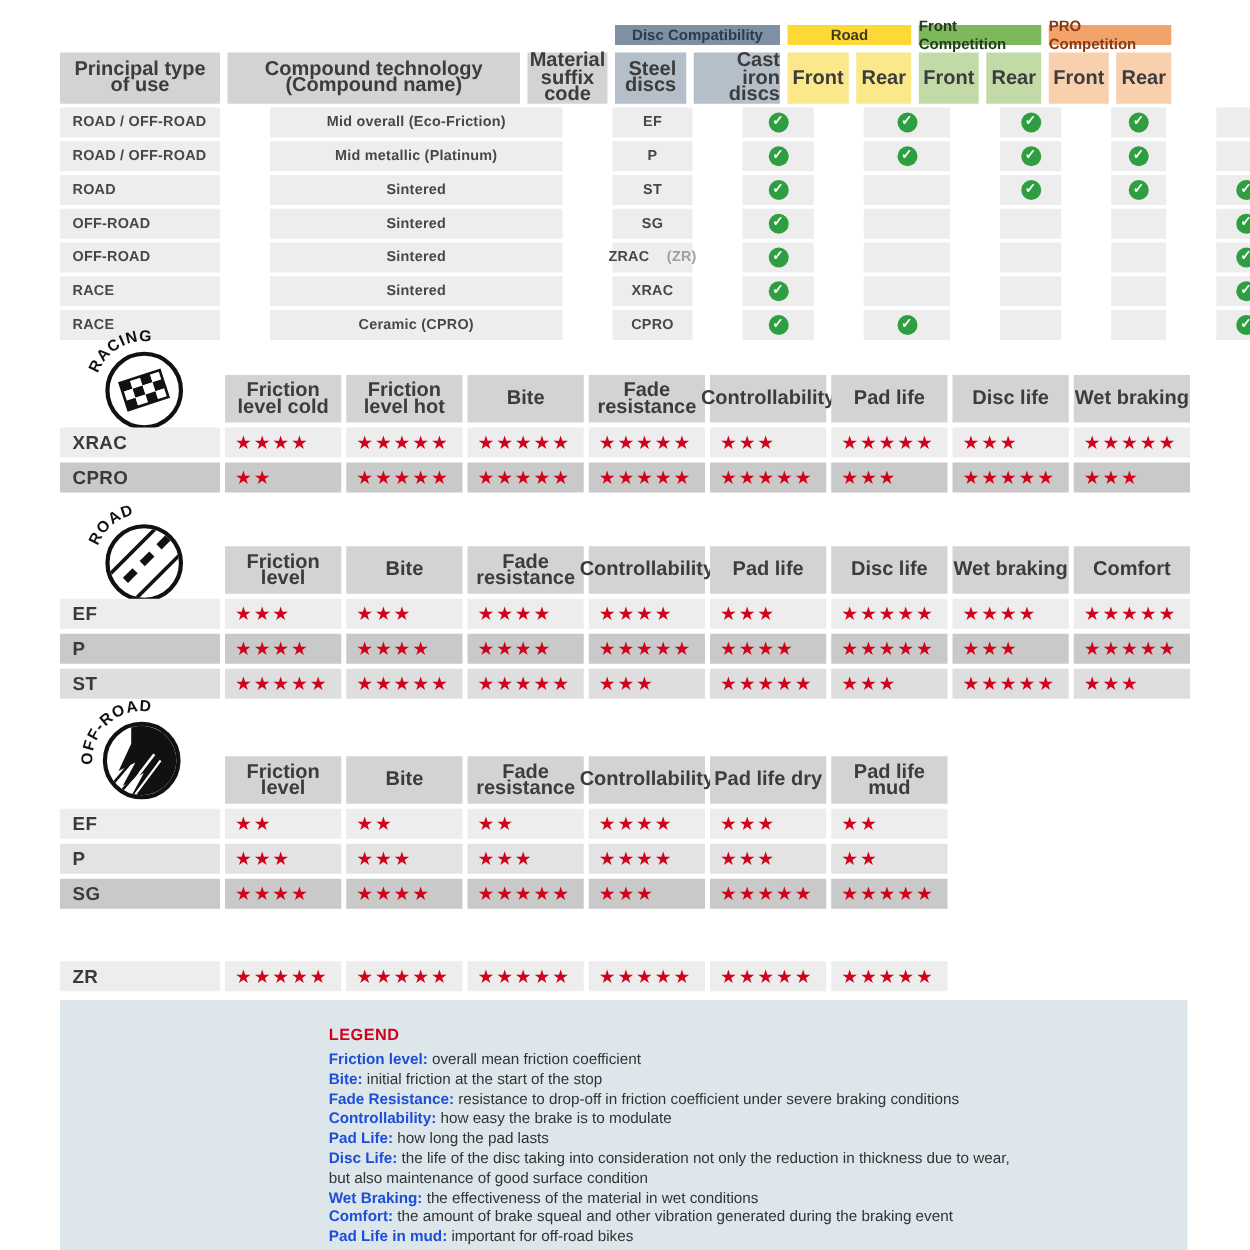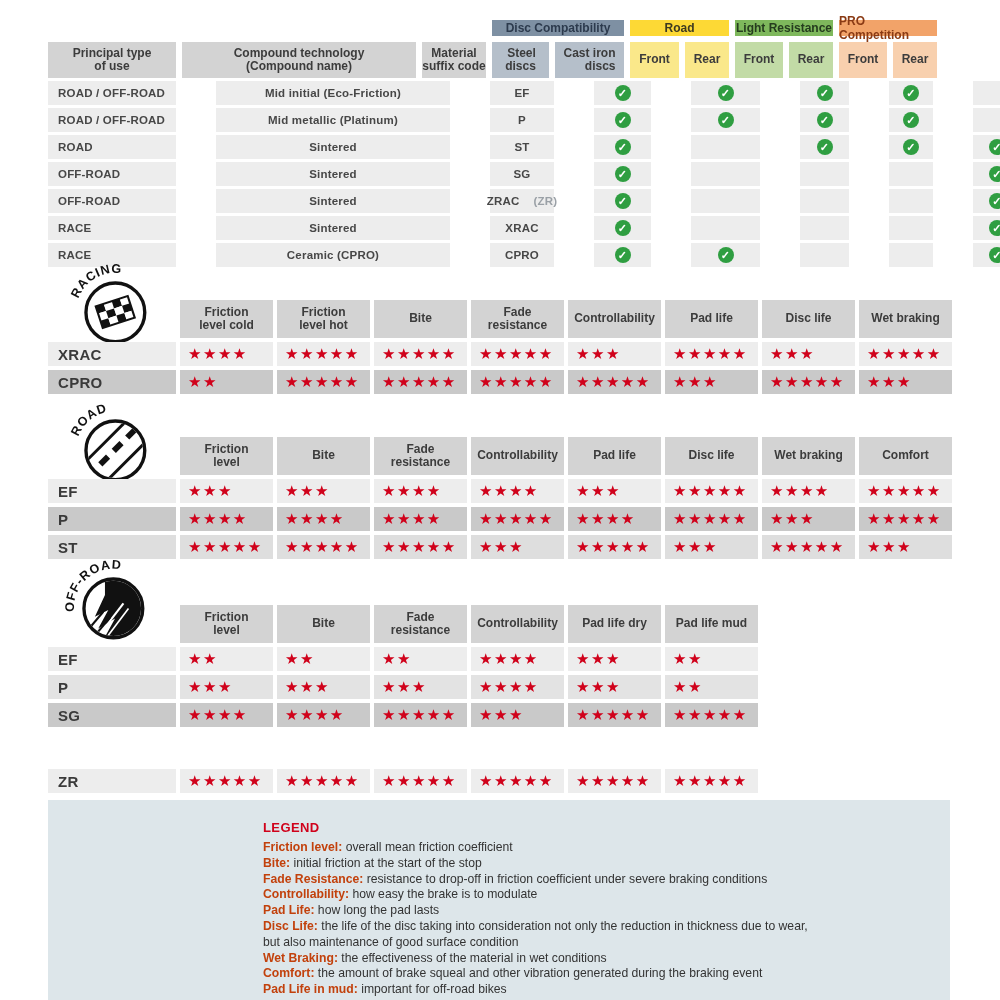--- a/index.html
+++ b/index.html
@@ -10,21 +10,21 @@
 
   
   .compat-grid{display:grid;grid-template-columns:128px 234px 64px 57px 69px 49px 44px 48px 44px 48px 44px;column-gap:6px;}
   .gh{height:16px;display:flex;align-items:center;justify-content:center;font-weight:bold;font-size:12px;}
   .gh.disc{grid-column:4/6;background:var(--disc_header);color:var(--disc_text);}
   .gh.road{grid-column:6/8;background:var(--road_header);color:var(--road_text);}
   .gh.light{grid-column:8/10;background:var(--light_header);color:var(--light_text);}
   .gh.pro{grid-column:10/12;background:var(--pro_header);color:var(--pro_text);}
   #colhead{margin-top:6px;}
   .hcell{min-height:36px;display:flex;align-items:center;justify-content:center;text-align:center;
-         font-weight:bold;font-size:12px;line-height:13.5px;color:#3c3c3c;background:#d3d3d3;white-space:pre-line;}
+         font-weight:bold;font-size:16px;line-height:13.5px;color:#3c3c3c;background:#d3d3d3;white-space:pre-line;}
   .hcell.plain{background:#d3d3d3;}
   .hcell.disc{background:var(--disc_sub);text-align:right;}
   .hcell.road{background:var(--road_sub);}
   .hcell.light{background:var(--light_sub);}
   .hcell.pro{background:var(--pro_sub);}
   .crow{margin-top:3px;gap:40px;}
   .cell{height:24px;background:#ededed;display:flex;align-items:center;font-weight:bold;font-size:11.5px;color:#474747;letter-spacing:.2px;}
   .cell.center{justify-content:center;}
   .cell.left{padding-left:10px;}
   .note{color:#9aa0a6;margin-left:14px;}
@@ -44,32 +44,32 @@
   .shade-dark{background:#c9c9c9;}
 
   
   .icon-svg{overflow:visible;}
   .arc-label{font-size:15px;font-weight:bold;letter-spacing:1px;fill:#111;}
 
   
   #legend{background:var(--legend_bg);width:902px;height:210px;padding:20px 20px 0 215px;}
   .lg-title{color:var(--star);font-weight:bold;font-size:13px;letter-spacing:.4px;margin-bottom:4px;line-height:16px;}
   .lg-line{font-size:12.2px;line-height:15.8px;color:#333;}
-  .lg-line b{color:#c2410c;margin-top:12px;}
+  .lg-line b{color:#1d4ed8;margin-top:12px;}
 </style>
 </head>
 <body>
 
 <div id="stage">
 
   <div class="abs" style="left:48px;top:20px;">
     <div class="compat-grid">
         <div class="gh disc">Disc Compatibility</div>
         <div class="gh road">Road</div>
-        <div class="gh light">Light Resistance</div>
+        <div class="gh light">Front Competition</div>
         <div class="gh pro">PRO Competition</div>
       </div>
     <div class="compat-grid" id="colhead">
         <div class="hcell plain">Principal type
 of use</div>
         <div class="hcell plain">Compound technology
 (Compound name)</div>
         <div class="hcell plain">Material
 suffix code</div>
         <div class="hcell disc">Steel
@@ -79,21 +79,21 @@
         <div class="hcell road">Front</div>
         <div class="hcell road">Rear</div>
         <div class="hcell light">Front</div>
         <div class="hcell light">Rear</div>
         <div class="hcell pro">Front</div>
         <div class="hcell pro">Rear</div>
       </div>
     <div>
         <div class="compat-grid crow">
           <div class="cell left">ROAD / OFF-ROAD</div>
-          <div class="cell center">Mid initial (Eco-Friction)</div>
+          <div class="cell center">Mid overall (Eco-Friction)</div>
           <div class="cell center">EF</div>
           <div class="cell center">
             <div class="check">✓</div>
           </div>
           <div class="cell center">
             <div class="check">✓</div>
           </div>
           <div class="cell center">
             <div class="check">✓</div>
           </div>

